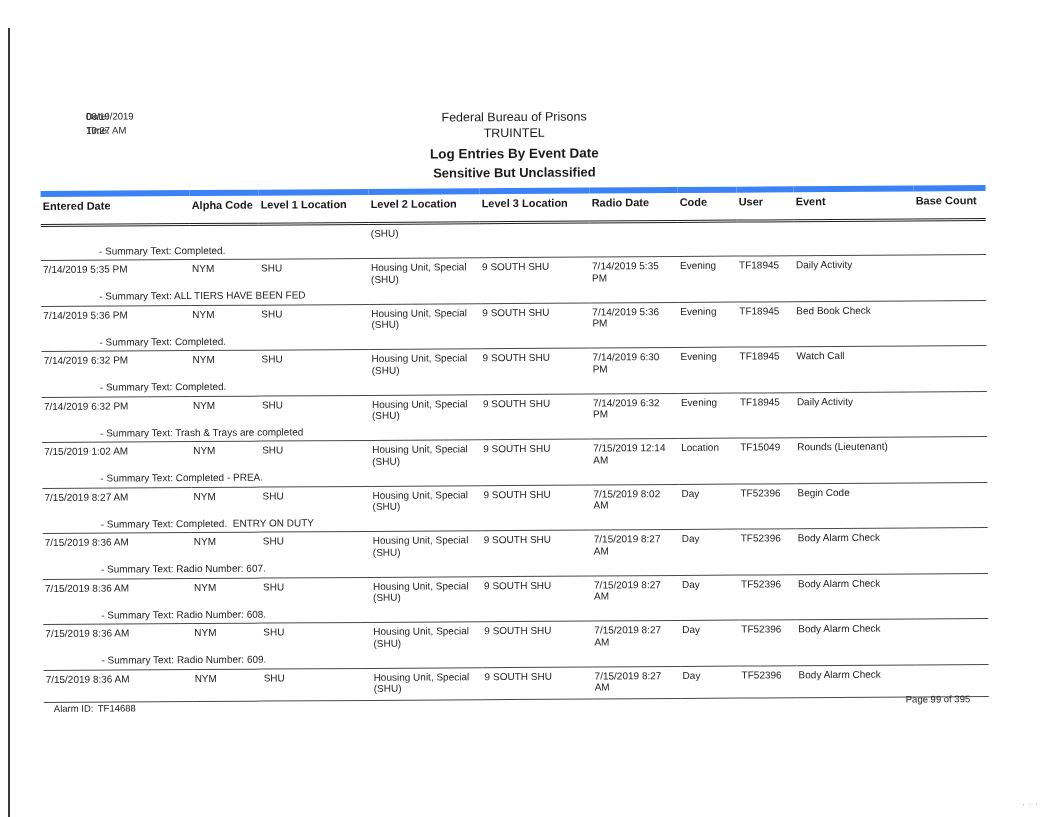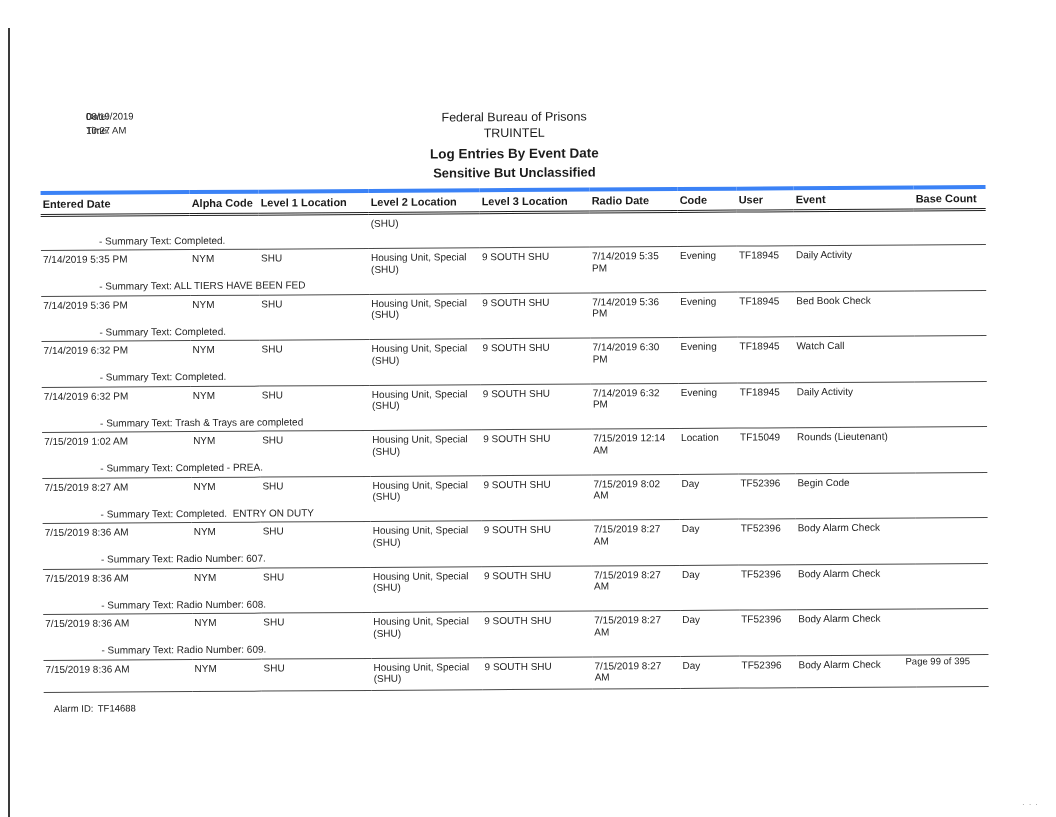--- a/index.html
+++ b/index.html
@@ -22,32 +22,32 @@
   .meta { position:absolute; left:8px; top:5px; font-size:9.5px; line-height:14px; }
   .meta .mlabel { display:inline-block; width:38px;padding-left:38px; }
   .titles { text-align:center; padding-top:7px; }
   .t-org, .t-system { font-size:12.5px; line-height:16px; }
   .t-report { font-size:13.5px; font-weight:bold; line-height:20px; margin-top:3px; }
   .t-class { font-size:13px; font-weight:bold; line-height:17px; }
 
   table.log { border-collapse:collapse; table-layout:fixed; width:945px; margin-top:7px; }
   thead th {
     font-size:11px; font-weight:bold; text-align:left;
-    padding:3px 0 4px 2px;
-    border-top:4px solid #3b82f6; border-bottom:3px double #222;
+    padding:3px 0 12px 2px;
+    border-top:6px solid #3b82f6; border-bottom:3px double #222;
     overflow:hidden; white-space:nowrap;
   }
   td { font-size:10px; line-height:1.15; color:#1e1e1e; }
   tr.data-row td { padding:3px 3px 0 2px; vertical-align:top; }
   tr.summary-row td { padding:4px 0 3px 58px; border-bottom:1px solid #4a4a4a; white-space:pre-wrap; }
   tr.summary-row.no-summary td { padding:2px 0 3px 58px; }
 
   .footer-userid { position:absolute; left:10px; top:598px; font-size:9.5px; }
   .footer-userid .mlabel { display:inline-block; width:44px; }
-  .footer-page { position:absolute; left:862px; top:556px; font-size:9.5px; }
+  .footer-page { position:absolute; left:862px; top:594px; font-size:9.5px; }
 </style>
 </head>
 <body>
 
 <div class="edge-line"></div>
 <div class="corner-dots">···</div>
 
 <div class="doc">
 
   <div class="meta">

